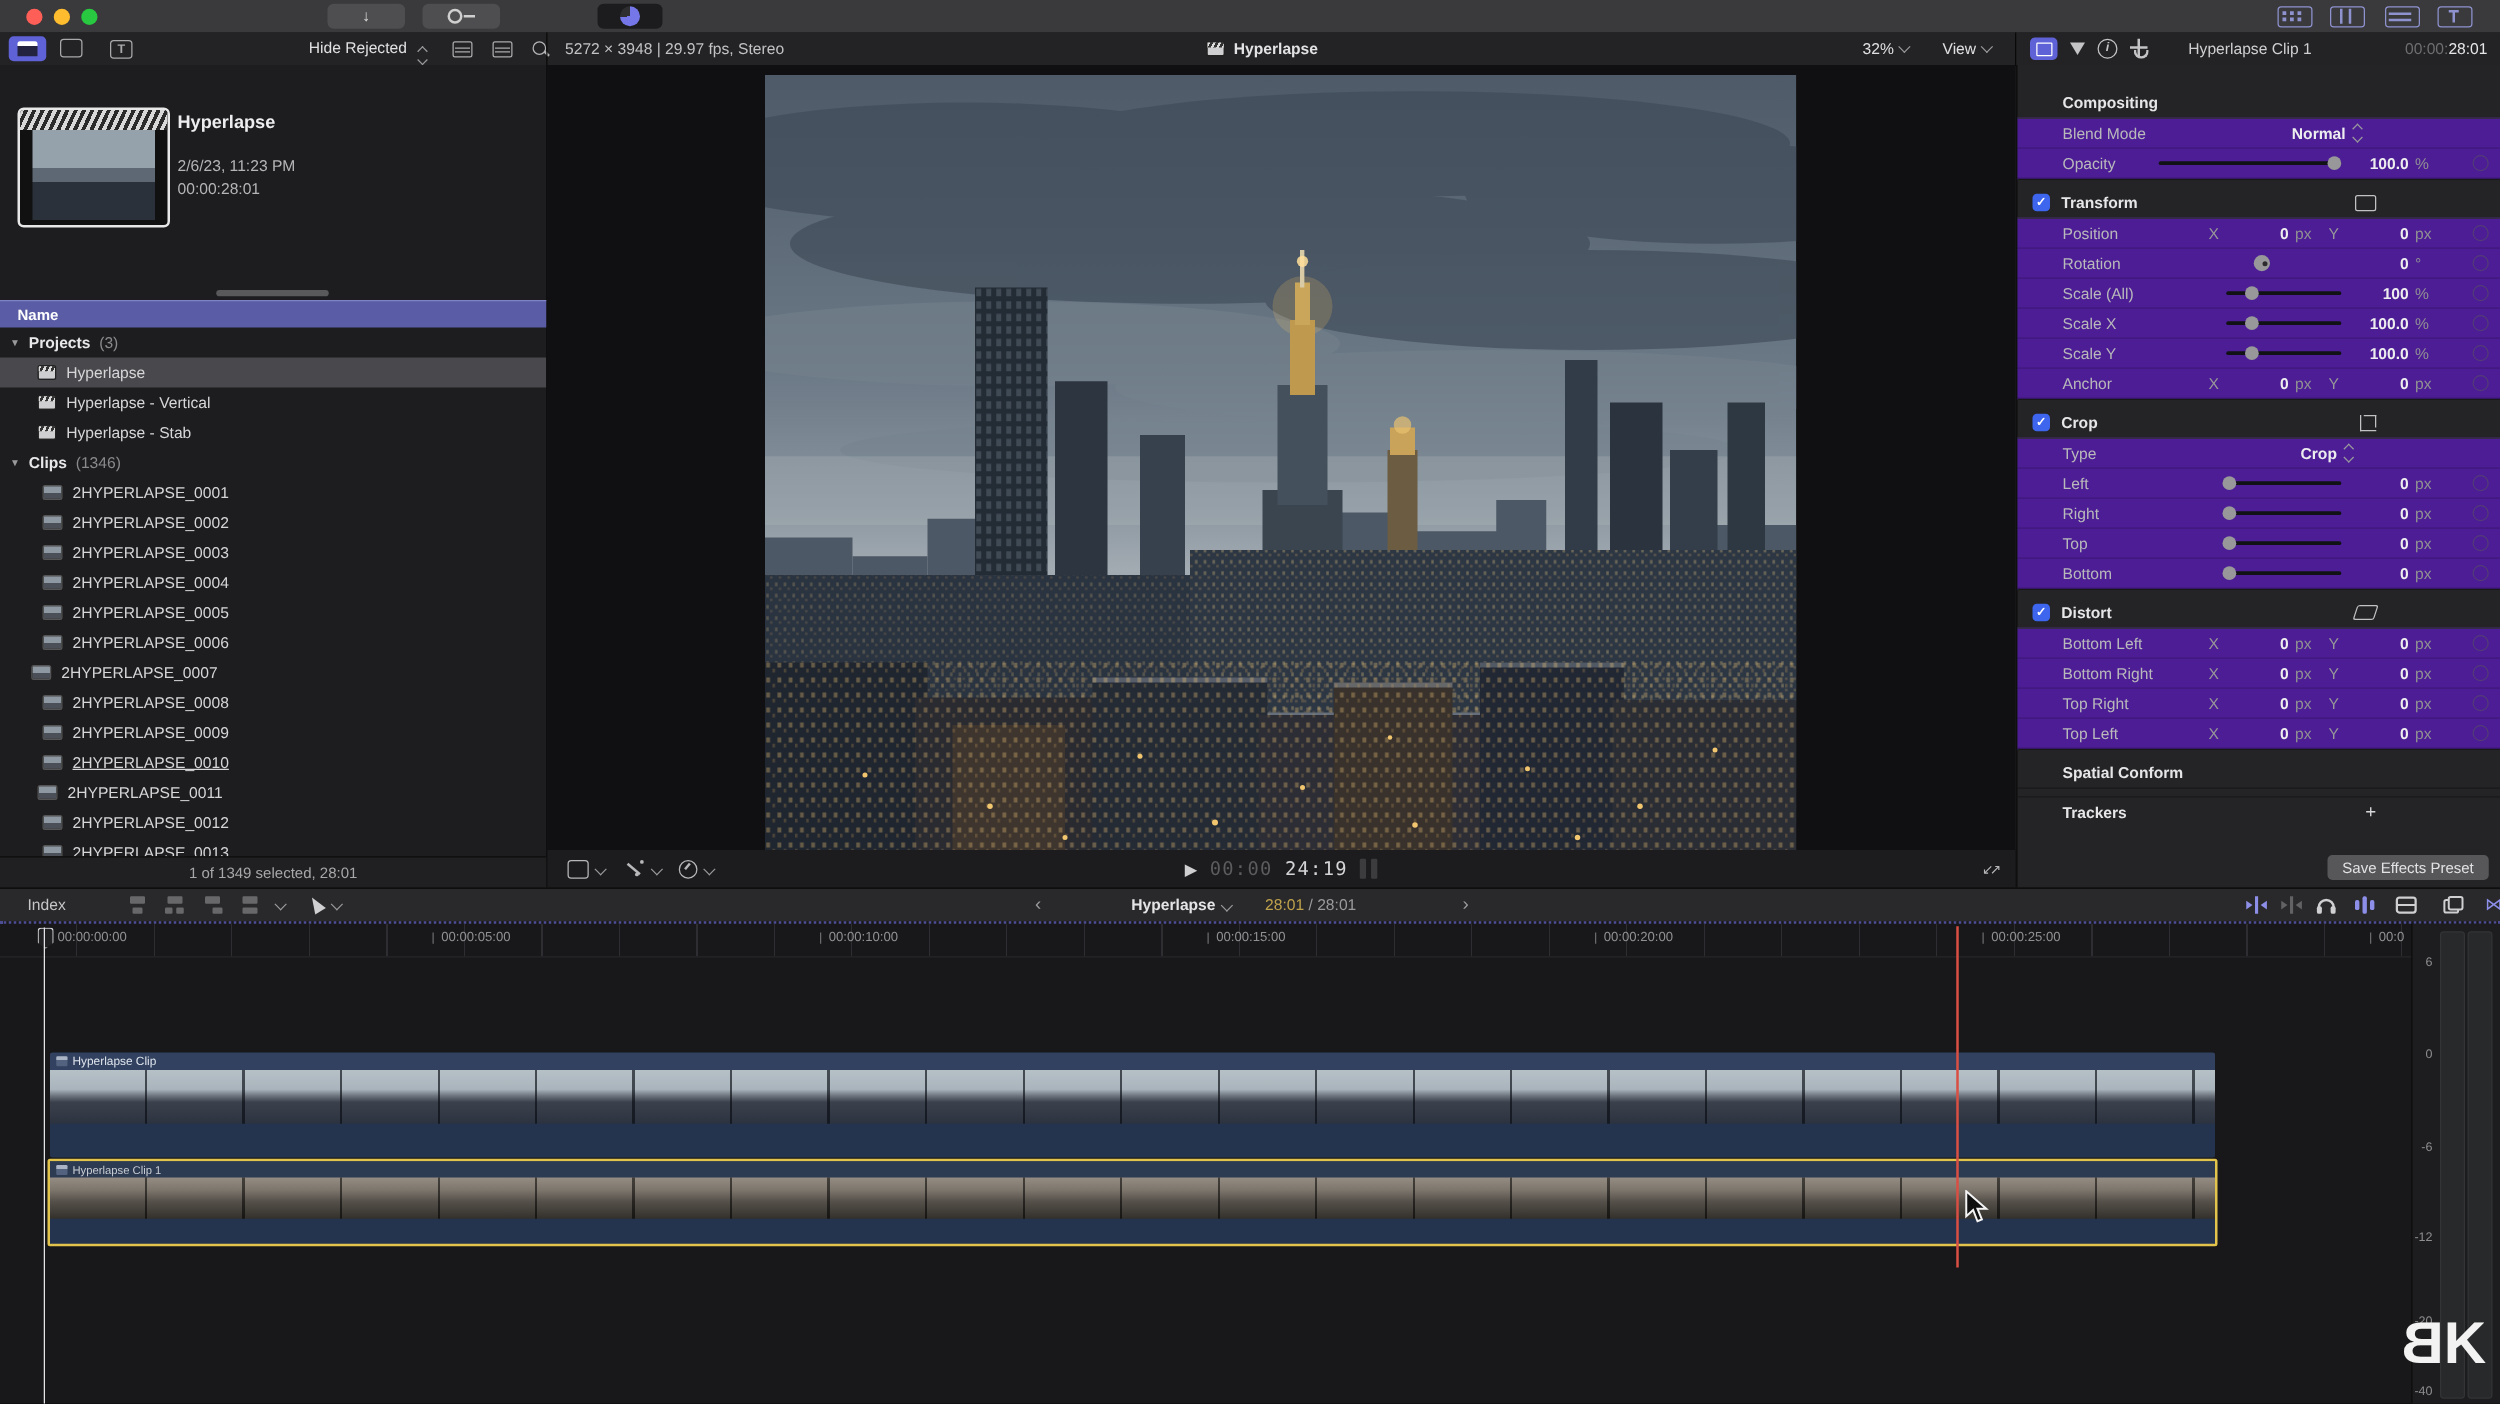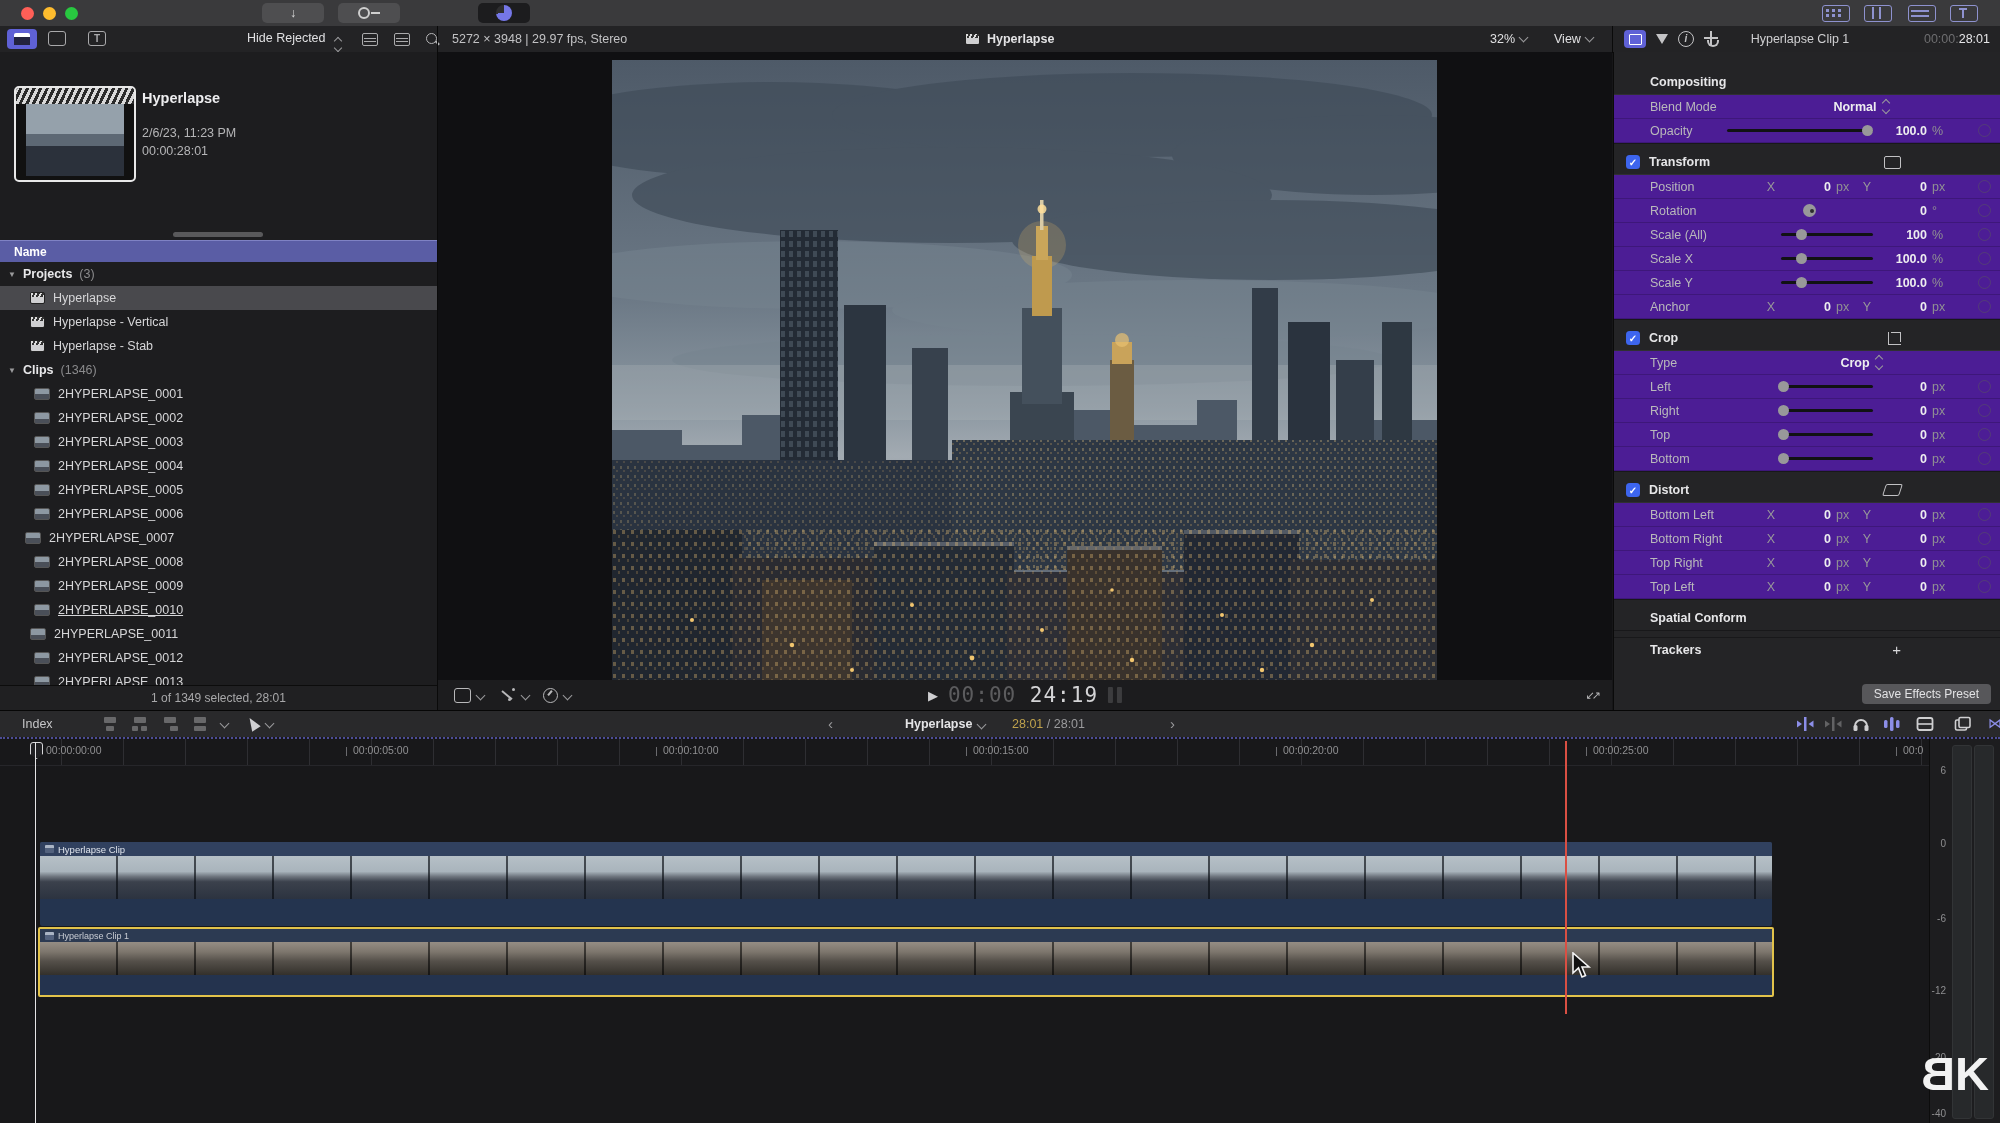--- a/index.html
+++ b/index.html
@@ -42,21 +42,21 @@
   
   #viewer{position:absolute;left:438px;top:52px;width:1174px;height:658px;background:#101012;}
   #video{position:absolute;left:174px;top:8px;width:825px;height:620px;background:#222;}
   #viewer-bar{position:absolute;left:0;bottom:0;width:100%;height:30px;background:#1c1c1e;display:flex;align-items:center;}
   .v-ic{width:15px;height:13px;border:1.6px solid #b8b8ba;border-radius:3px;}
   .wand{position:relative;width:16px;height:14px;}
   .wand::before{content:"";position:absolute;left:2px;top:2px;width:13px;height:2px;background:#b8b8ba;transform:rotate(40deg);transform-origin:left;}
   .wand::after{content:"";position:absolute;right:1px;top:0;width:3px;height:3px;background:#b8b8ba;border-radius:50%;box-shadow:-4px 10px 0 #b8b8ba;}
   .retime{width:13px;height:13px;border:1.6px solid #b8b8ba;border-radius:50%;position:relative;}
   .retime::after{content:"";position:absolute;left:5px;top:1px;width:1.8px;height:6px;background:#b8b8ba;transform:rotate(40deg);}
-  .tc-big{font-family:"DejaVu Sans Mono",monospace;font-size:21px;letter-spacing:1px;}
+  .tc-big{font-family:"DejaVu Sans Mono",monospace;font-size:15px;letter-spacing:1px;}
   
   #inspector{position:absolute;left:1613px;top:52px;width:387px;height:658px;background:#242426;border-left:1px solid #0a0a0a;}
   .isec{background:#4c1d95;border-bottom:1px solid #18181a;border-top:1px solid #303032;}
   .irow{height:24px;display:flex;align-items:center;padding:0 10px 0 36px;box-sizing:border-box;border-bottom:1px solid rgba(0,0,0,.18);}
   .ihdr{height:24px;display:flex;align-items:center;padding:0 14px 0 12px;box-sizing:border-box;}
   .ihdr .t{font-weight:bold;color:#e6e6e8;margin-left:9px;}
   .ihdr.noCheck .t{margin-left:24px;}
   .ilabel{flex:1;color:#b9b9bb;}
   .axis{width:20px;text-align:center;color:#98989a;}
   .ival{width:50px;text-align:right;color:#ededef;font-weight:bold;}

